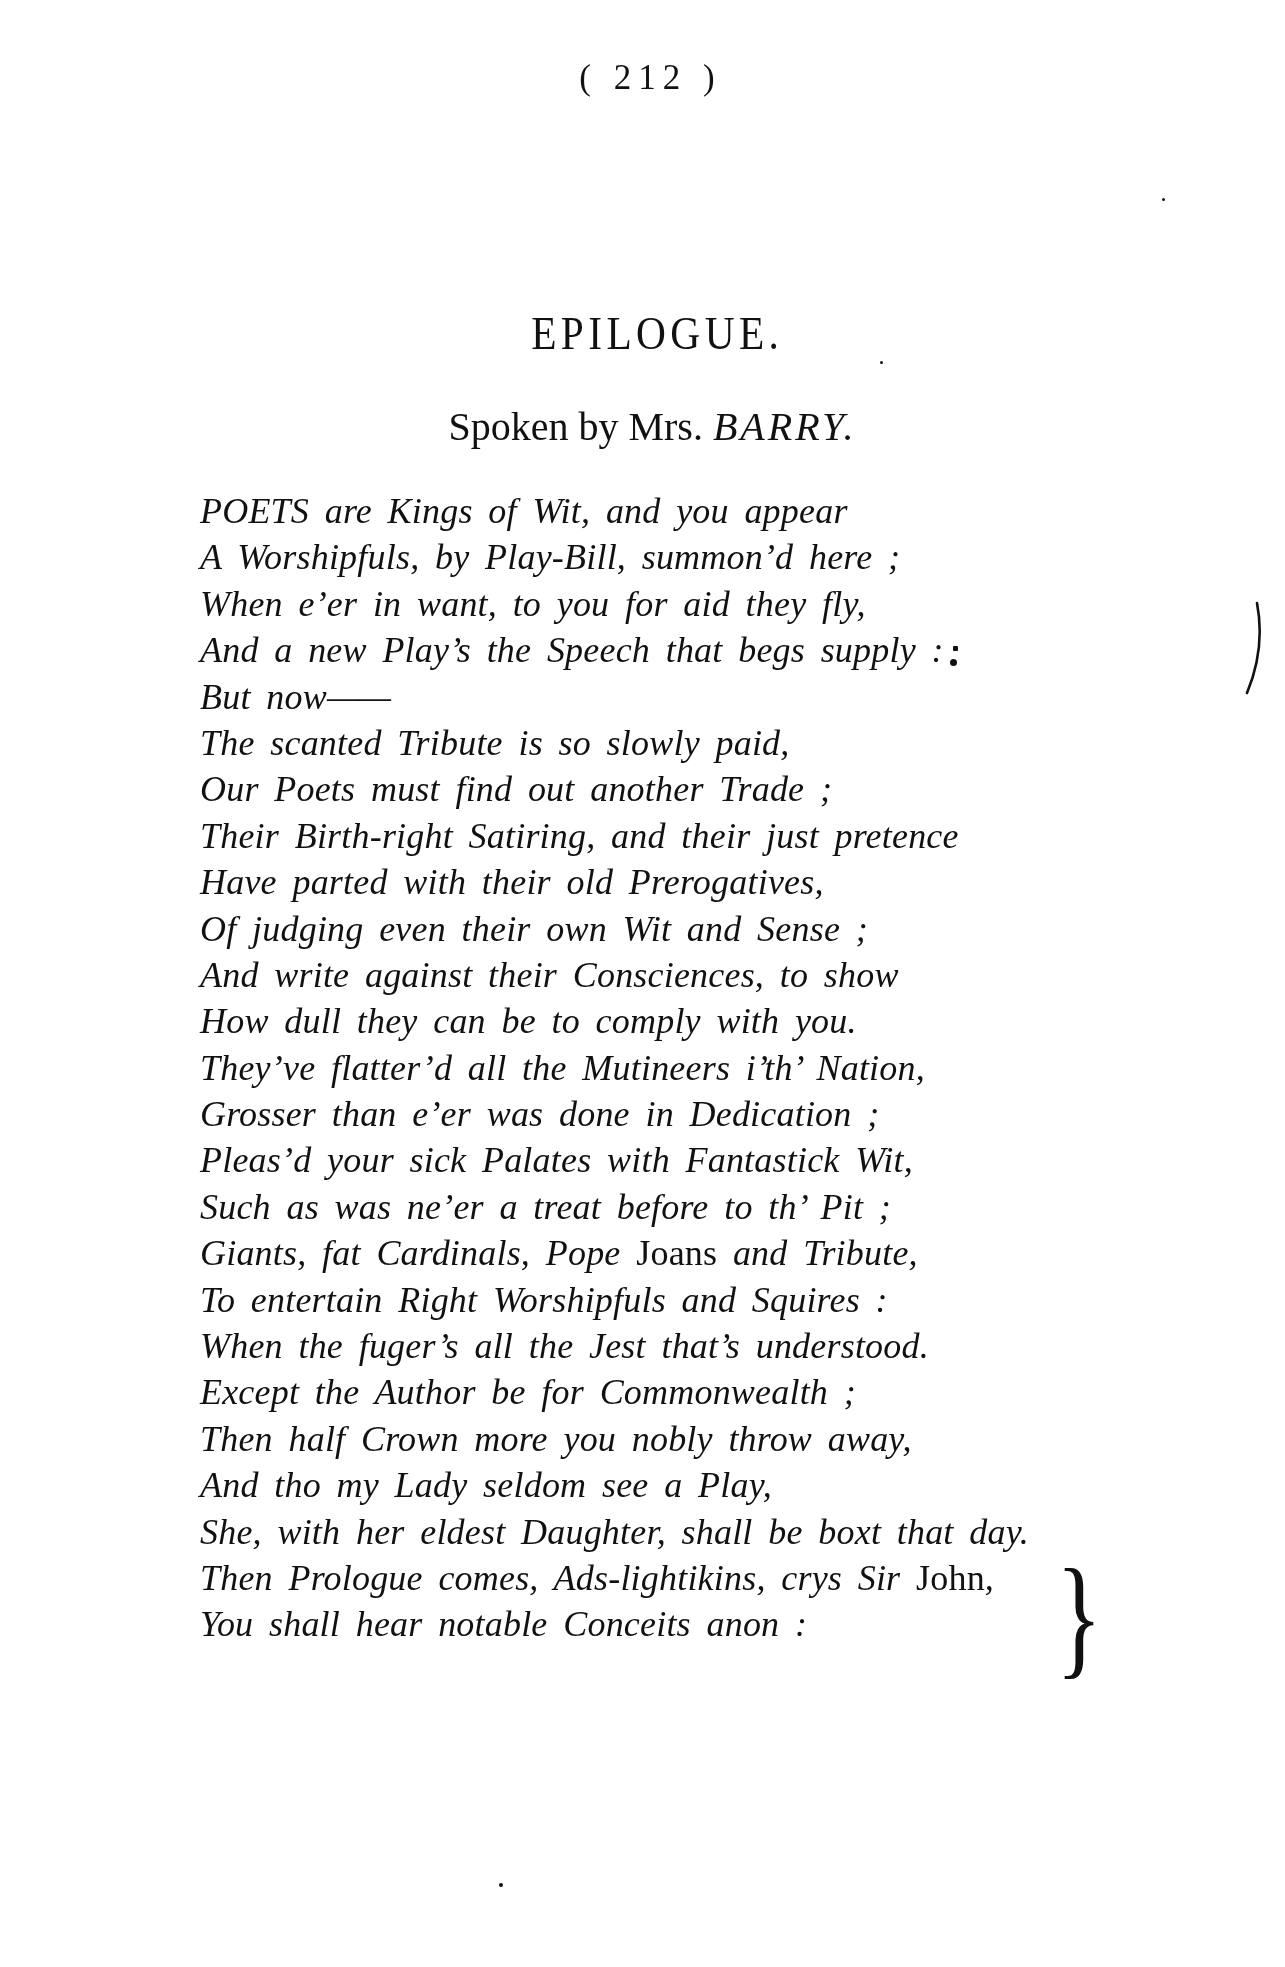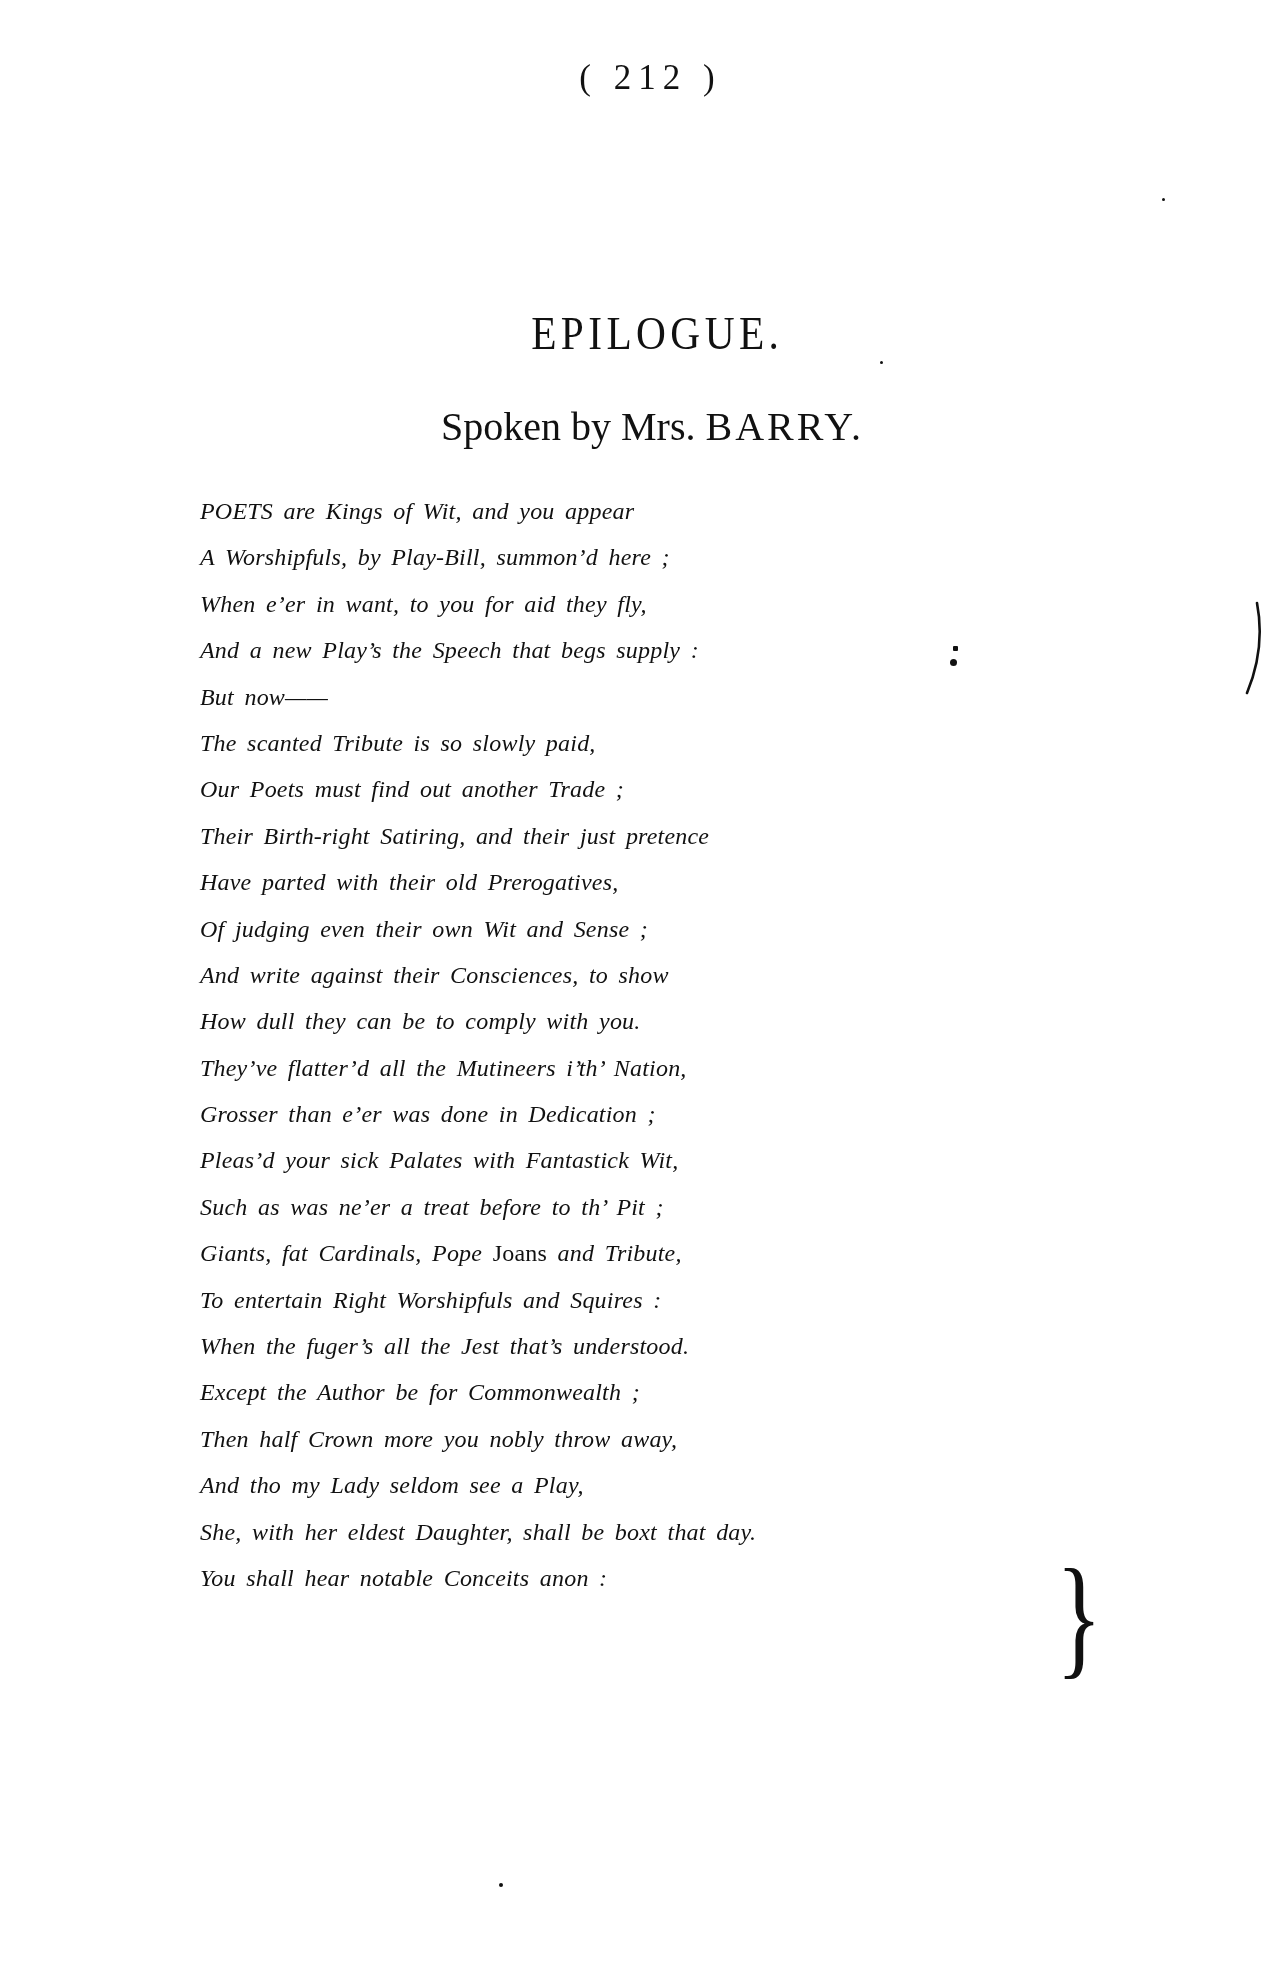--- a/index.html
+++ b/index.html
@@ -32,28 +32,29 @@
     white-space:nowrap;
   }
   .subtitle{
     position:absolute;top:403px;left:0;width:100%;
     text-align:center;
     font-size:40px;
     transform:translateX(10px);
     white-space:nowrap;
   }
   .subtitle .sub-italic{
+    font-style:italic;
     letter-spacing:3px;
   }
   .poem{
     position:absolute;top:488px;left:200px;width:940px;
   }
   .poem-line{
     height:46.4px;line-height:46.4px;
-    font-size:24px;
+    font-size:36px;
     font-style:italic;
     white-space:nowrap;
     word-spacing:0.18em;
     letter-spacing:0.2px;
   }
   .seg-roman{font-style:normal;}
   .triplet-brace{
     position:absolute;
     top:1546px;left:1056px;
     height:140px;width:45px;
@@ -97,20 +98,21 @@
       <div class="poem-line"><span class="seg-italic">Grosser than e’er was done in Dedication ;</span></div>
       <div class="poem-line"><span class="seg-italic">Pleas’d your sick Palates with Fantastick Wit,</span></div>
       <div class="poem-line"><span class="seg-italic">Such as was ne’er a treat before to th’ Pit ;</span></div>
       <div class="poem-line"><span class="seg-italic">Giants, fat Cardinals, Pope </span><span class="seg-roman">Joans</span><span class="seg-italic"> and Tribute,</span></div>
       <div class="poem-line"><span class="seg-italic">To entertain Right Worshipfuls and Squires :</span></div>
       <div class="poem-line"><span class="seg-italic">When the fuger’s all the Jest that’s understood.</span></div>
       <div class="poem-line"><span class="seg-italic">Except the Author be for Commonwealth ;</span></div>
       <div class="poem-line"><span class="seg-italic">Then half Crown more you nobly throw away,</span></div>
       <div class="poem-line"><span class="seg-italic">And tho my Lady seldom see a Play,</span></div>
       <div class="poem-line"><span class="seg-italic">She, with her eldest Daughter, shall be boxt that day.</span></div>
+      <div class="poem-line"><span class="seg-italic">Then Prologue comes, Ads-lightikins, crys Sir </span><span class="seg-roman">John</span><span class="seg-italic">,</span></div>
       <div class="poem-line"><span class="seg-italic">You shall hear notable Conceits anon :</span></div>
     </div>
 
   <div class="triplet-brace">}</div>
 
   <div class="stray-curve">
     <svg width="26" height="94" viewBox="0 0 26 94">
       <path d="M17,2 C22,28 21,58 7,92" fill="none" stroke="#111111" stroke-width="2.6" stroke-linecap="round"></path>
     </svg>
   </div>

